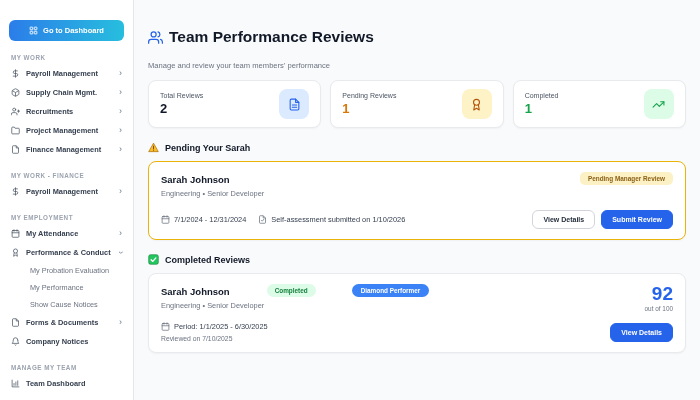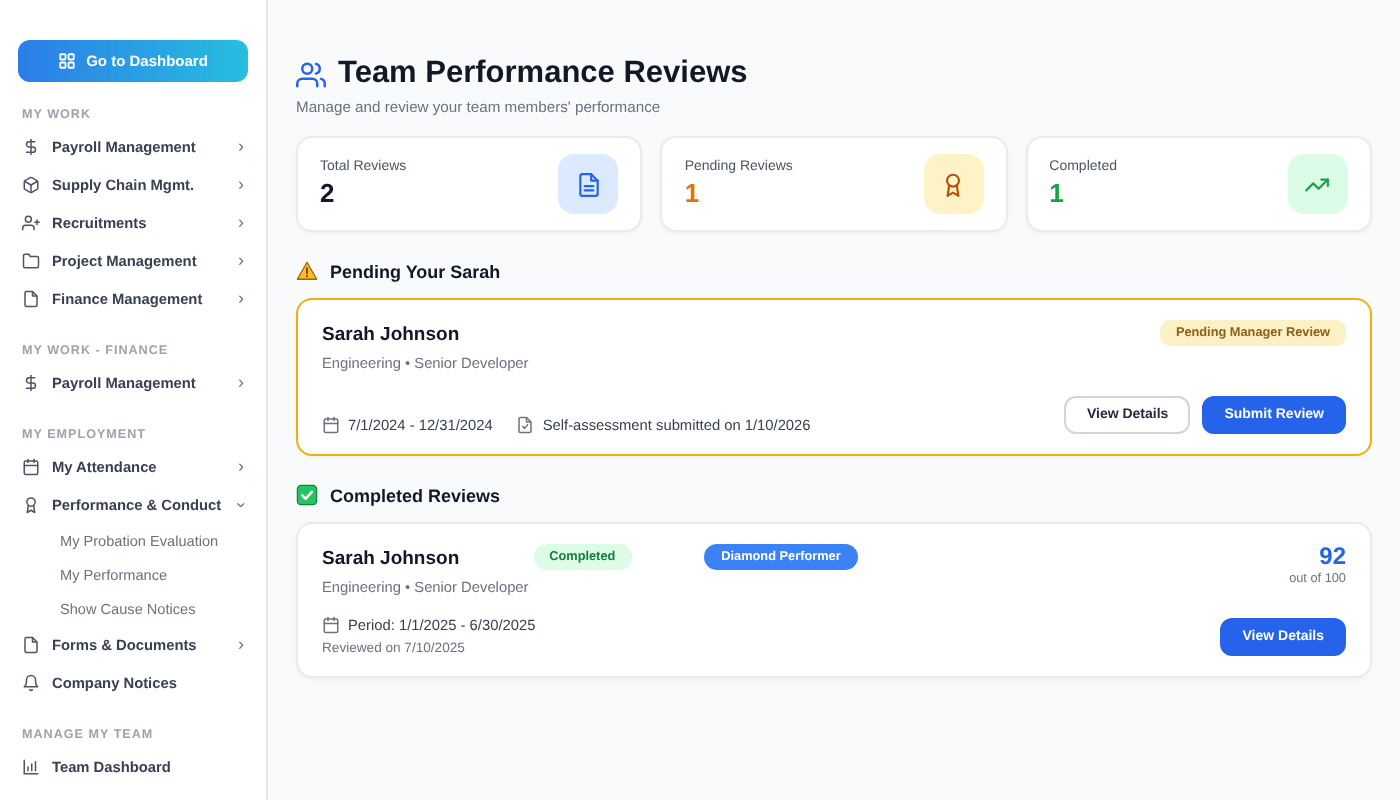--- a/index.html
+++ b/index.html
@@ -15,21 +15,21 @@
   .nav-item { display:flex; align-items:flex-start; gap:6px; padding:5px 2px; font-size:7.4px; font-weight:600; color:#374151; cursor:pointer; }
   .nav-item .nicon { display:flex; align-items:center; color:#4b5563; }
   .nav-item .chev { margin-left:auto; color:#64748b; font-size:9px; line-height:1; font-weight:400; }
   .chev.down { transform:rotate(90deg); }
   .sub-item { padding:4px 2px 4px 21px; font-size:7.3px; color:#6b7280; cursor:pointer; }
 
   
   .main { flex:1; background:#f9fafb; padding:9px 14px; overflow:hidden; }
   .page-head { display:flex; align-items:center; gap:6px;margin-top:19px; }
   .page-title { font-size:15.5px; font-weight:bold; color:#111827; }
-  .page-sub { font-size:7.6px; color:#6b7280; margin-top:3px; }
+  .page-sub { font-size:7.6px; color:#6b7280; margin-top:15px; }
 
   .stats { display:flex; gap:9px; margin-top:10px; }
   .stat-card { flex:1; background:#fff; border:1px solid #e8eaee; border-radius:8px; padding:8px 11px;
     display:flex; align-items:center; justify-content:space-between; height:48px; box-shadow:0 1px 2px rgba(0,0,0,.04); }
   .stat-label { font-size:7px; color:#4b5563; }
   .stat-value { font-size:13px; font-weight:bold; margin-top:2px; }
   .stat-iconbox { width:30px; height:30px; border-radius:8px; display:flex; align-items:center; justify-content:center; }
   .ib-blue { background:#dbeafe; color:#2563eb; }
   .ib-amber { background:#fdf3c7; color:#b45309; }
   .ib-green { background:#dcfce7; color:#16a34a; }
@@ -41,32 +41,32 @@
   .completed-card { border:1px solid #e8eaee; }
 
   .row { display:flex; align-items:flex-end;gap:30px; }
   .name { font-size:9.5px; font-weight:bold; color:#111827; }
   .role { font-size:7.4px; color:#6b7280; margin-top:4px; }
 
   .badge-amber { margin-left:auto; background:#fcf0c5; color:#8a6116; font-size:6.4px; font-weight:bold; padding:3px 8px; border-radius:5px; }
   .badge-green { background:#dcfce7; color:#15803d; font-size:6.4px; font-weight:bold; padding:3px 8px; border-radius:9px; margin-left:7px; }
   .badge-blue { background:#3b82f6; color:#fff; font-size:6.4px; font-weight:bold; padding:3px 9px; border-radius:9px; margin-left:6px; }
 
-  .meta-row { display:flex; align-items:flex-end; gap:12px; margin-top:12px; }
+  .meta-row { display:flex; align-items:center; gap:12px; margin-top:12px; }
   .meta { display:flex; align-items:center; gap:4px; font-size:7.4px; color:#374151; }
   .meta .micon { color:#6b7280; display:flex; align-items:center; }
 
   .btns { margin-left:auto; display:flex; gap:6px; }
   .btn { font-family:inherit; font-size:7px; font-weight:bold; border-radius:6px; padding:5px 10px; cursor:pointer; }
   .btn-outline { background:#fff; border:1px solid #d1d5db; color:#1f2937; }
   .btn-primary { background:#2563eb; border:1px solid #2563eb; color:#fff; }
 
   .cc-top { display:flex; align-items:flex-start; }
   .score-wrap { margin-left:auto; text-align:right; }
-  .score { font-size:12px; font-weight:bold; color:#2563eb; line-height:1; }
+  .score { font-size:19px; font-weight:bold; color:#2563eb; line-height:1; }
   .score-cap { font-size:6.4px; color:#6b7280; margin-top:2px; }
   .cc-bottom { display:flex; align-items:flex-end; margin-top:10px; }
   .reviewed { font-size:6.8px; color:#6b7280; margin-top:4px; }
 
   svg { display:block; }
 </style>
 </head>
 <body>
 
 <div class="sidebar">

